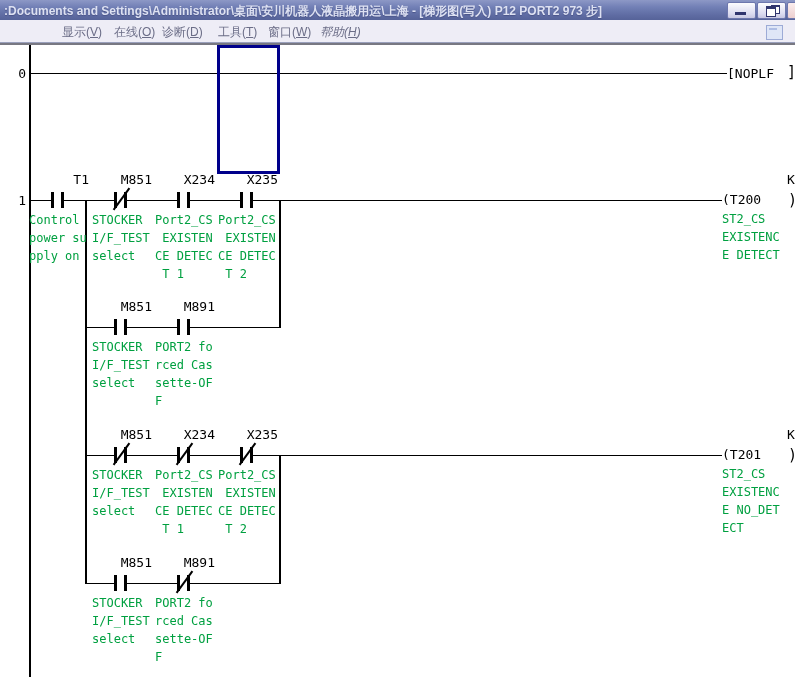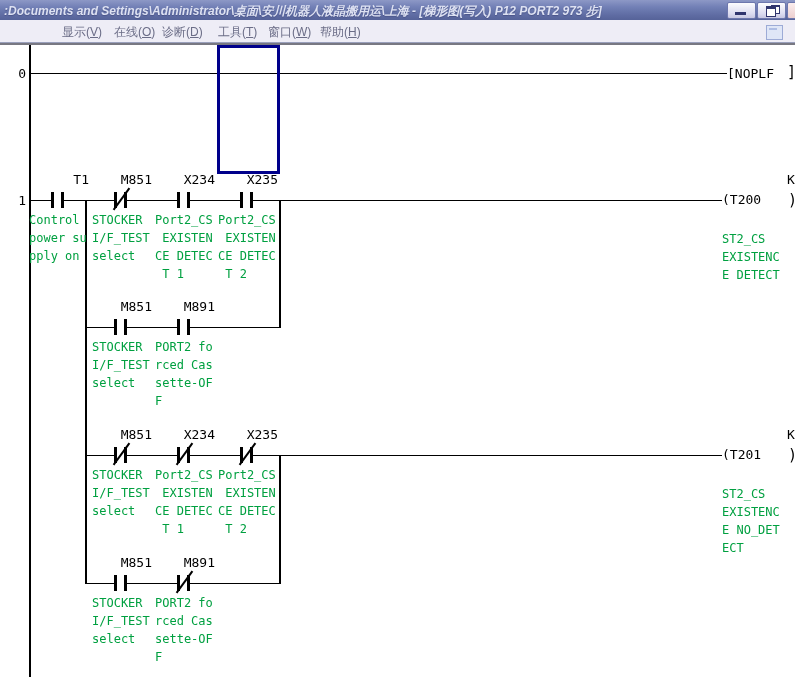--- a/index.html
+++ b/index.html
@@ -7,21 +7,21 @@
   body { font-family:"Liberation Sans", sans-serif; background:#fff; position:relative; }
 
   
   .titlebar {
     position:absolute; left:0; top:0; width:795px; height:20px;
     background:linear-gradient(180deg,#8d98c6 0%,#7280b6 35%,#5f6ca3 75%,#566399 100%);
     color:#dde1f2; overflow:hidden;
   }
   .titlebar .title {
     position:absolute; left:4px; top:3px; font-size:12px; font-weight:bold;
-    white-space:nowrap; letter-spacing:0px; text-shadow:0 1px 1px #4a5488;font-style:italic;
+    white-space:nowrap; letter-spacing:0px; text-shadow:0 1px 1px #4a5488;
   }
   .win-btn {
     position:absolute; top:2px; width:27px; height:15px;
     background:linear-gradient(180deg,#fcfcfe,#dcdcf0 70%,#c8c8e2);
     border:1px solid #6d77ad; border-radius:2px;
   }
   .glyph-min { position:absolute; left:7px; bottom:3px; width:11px; height:3px; background:#30356e; }
   .glyph-restore { position:absolute; left:8px; top:3px; width:8px; height:7px; border:1px solid #30356e; border-top:3px solid #30356e; background:#fff; }
   .glyph-restore2 { position:absolute; left:13px; top:2px; width:7px; height:6px; border:1px solid #30356e; border-top:2px solid #30356e; background:#fff; }
 
@@ -63,21 +63,21 @@
   .c-slash { position:absolute; left:18px; top:26px; width:27px; height:2px; background:#000;
              transform:rotate(-54deg); }
   .c-comment { position:absolute; top:39px; left:2px; white-space:pre;
                font:12px/18px "DejaVu Sans Mono", monospace; color:#00a040; }
 
   
   .coil { position:absolute; width:70px; }
   .coil .k   { position:absolute; left:21px; top:0; font:13px "DejaVu Sans Mono", monospace; color:#000;padding-left:44px; }
   .coil .dev { position:absolute; left:0; top:20px; font:13px "DejaVu Sans Mono", monospace; color:#000; white-space:pre; }
   .coil .cmt { position:absolute; left:0; top:38px; white-space:pre;
-               font:12px/18px "DejaVu Sans Mono", monospace; color:#00a040;margin-top:20px; }
+               font:12px/18px "DejaVu Sans Mono", monospace; color:#00a040; }
 </style>
 </head>
 <body>
 
 <div class="titlebar">
   <span class="title">:Documents and Settings\Administrator\桌面\安川机器人液晶搬用运\上海 - [梯形图(写入)    P12 PORT2  973 步]</span>
   <div class="win-btn" style="left:727px;">
     <div class="glyph-min"></div>
   </div>
   <div class="win-btn" style="left:757px;">
@@ -87,21 +87,21 @@
   <div class="win-btn" style="left:787px; background:linear-gradient(180deg,#fbeeee,#eccfcf);"></div>
 </div>
 
 <div class="menubar">
   <div class="menu-item" style="left:10px;margin-top:44px;"><span>变换(</span><span class="u">C</span><span>)</span></div>
   <div class="menu-item" style="left:62px;"><span>显示(</span><span class="u">V</span><span>)</span></div>
   <div class="menu-item" style="left:114px;"><span>在线(</span><span class="u">O</span><span>)</span></div>
   <div class="menu-item" style="left:162px;"><span>诊断(</span><span class="u">D</span><span>)</span></div>
   <div class="menu-item" style="left:218px;"><span>工具(</span><span class="u">T</span><span>)</span></div>
   <div class="menu-item" style="left:268px;"><span>窗口(</span><span class="u">W</span><span>)</span></div>
-  <div class="menu-item" style="left:320px;"><span>帮助(</span><span class="u">H</span><span>)</span></div>
+  <div class="menu-item" style="left:320px;font-style:italic;"><span>帮助(</span><span class="u">H</span><span>)</span></div>
   <div class="mdi-btn">
       <div class="bar"></div>
     </div>
 </div>
 
 <div class="ladder">
   <div class="top-sep"></div>
 
   <div class="rail" style="left:29px; top:2px; height:632px;"></div>
   <div class="hline" style="left:31px; top:30px;  width:696px;"></div>

